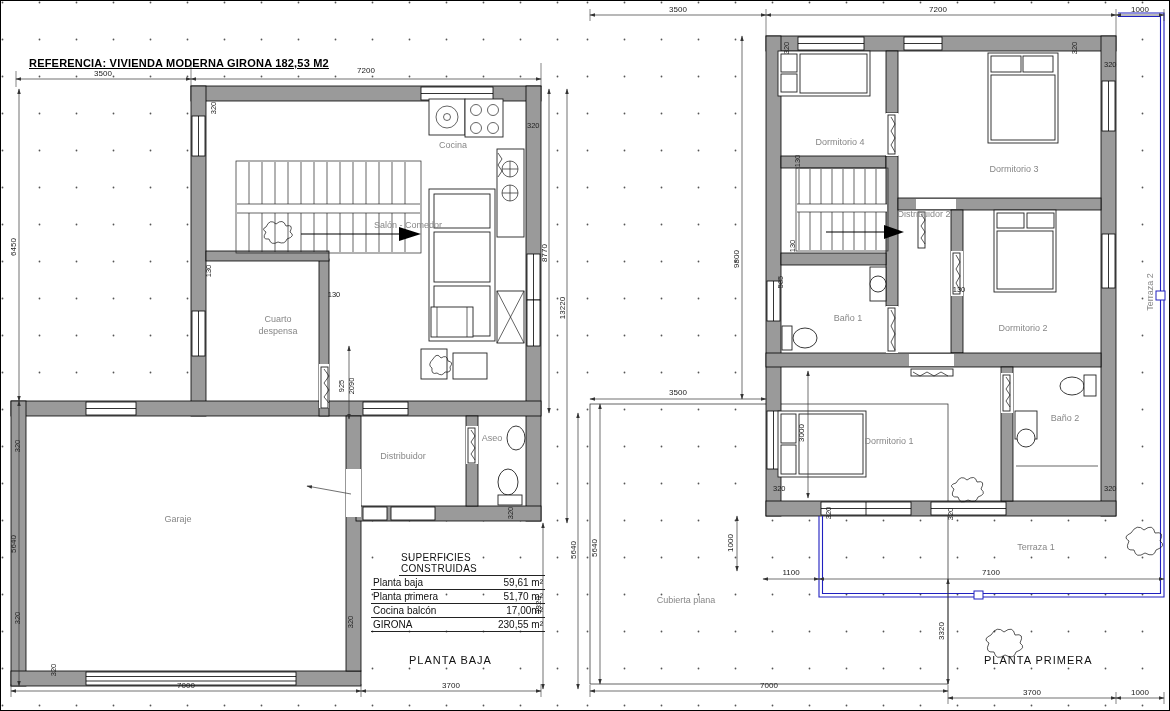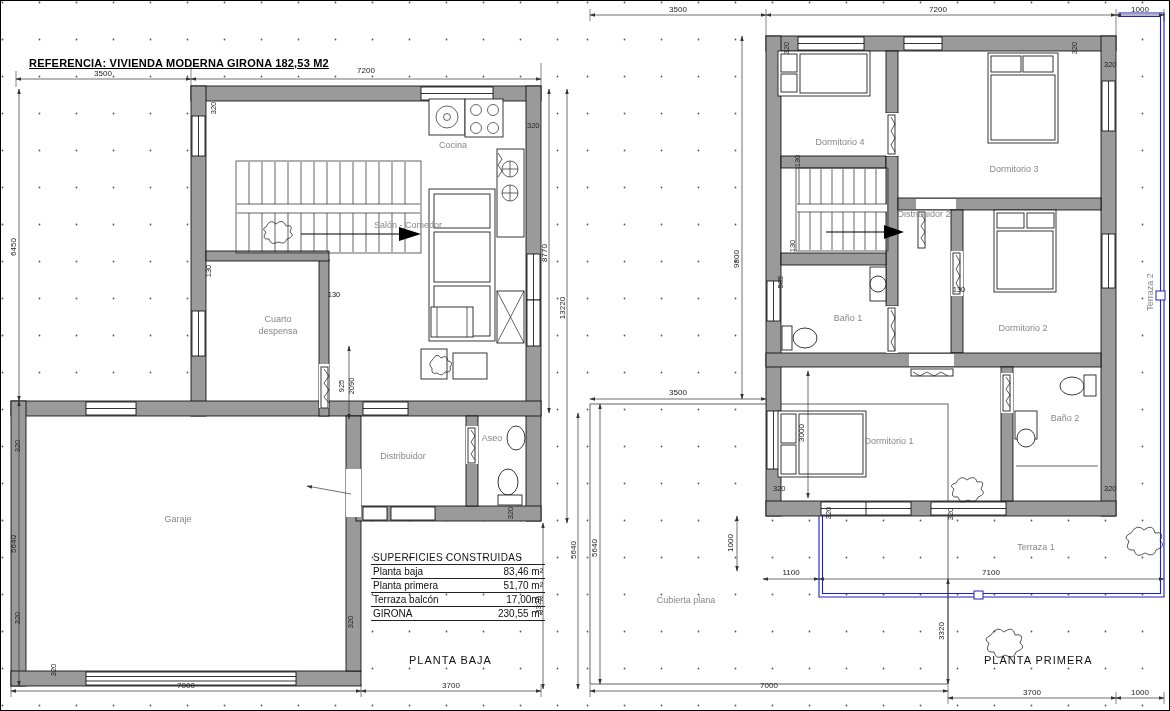--- a/index.html
+++ b/index.html
@@ -14,21 +14,21 @@
   .dim{stroke:#333;stroke-width:.7;}
   .ext{stroke:#333;stroke-width:.6;}
   .dt{font-size:8px;fill:#222;}
   .rt{font-size:9px;fill:#878787;}
   .wt{font-size:7.5px;fill:#222;}
   .zig{stroke:#111;stroke-width:.7;fill:none;}
   .blue{stroke:#2020c0;stroke-width:1.1;fill:none;}
   .scr{stroke:#111;stroke-width:.7;fill:none;}
   #title{position:absolute;left:28px;top:56px;font-size:11px;font-weight:bold;text-decoration:underline;color:#000;letter-spacing:.2px;}
   #areas{position:absolute;left:370px;top:550px;width:174px;font-size:10px;color:#111;}
-  #areas .t-title{border-bottom:1px solid #222;padding:1px 2px;letter-spacing:.3px;}
+  #areas .t-title{border-bottom:1px solid #222;padding:1px 2px;letter-spacing:.3px;margin-left:28px;}
   #areas .t-row{display:flex;justify-content:space-between;border-bottom:1px solid #222;padding:1px 2px;}
   .caption{position:absolute;font-size:11px;color:#111;letter-spacing:1px;}
   #cap-pb{left:408px;top:653px;}
   #cap-pp{left:983px;top:653px;}
 </style>
 </head>
 <body>
 
 <div id="root">
 
@@ -417,28 +417,28 @@
     <text class="rt" x="100" y="602" text-anchor="middle">Cubierta plana</text>
   </g>
 </svg>
 
 <div id="title">REFERENCIA: VIVIENDA MODERNA GIRONA 182,53 M2</div>
 
 <div id="areas">
   <div class="t-title">SUPERFICIES CONSTRUIDAS</div>
   <div class="t-row">
     <span>Planta baja</span>
-    <span>83,46 m²</span>
+    <span>59,61 m²</span>
   </div>
   <div class="t-row">
     <span>Planta primera</span>
     <span>51,70 m²</span>
   </div>
   <div class="t-row">
-    <span>Terraza balcón</span>
+    <span>Cocina balcón</span>
     <span>17,00m²</span>
   </div>
   <div class="t-row">
     <span>GIRONA</span>
     <span>230,55 m²</span>
   </div>
 </div>
 
 <div id="cap-pb" class="caption">PLANTA BAJA</div>
 <div id="cap-pp" class="caption">PLANTA PRIMERA</div>

